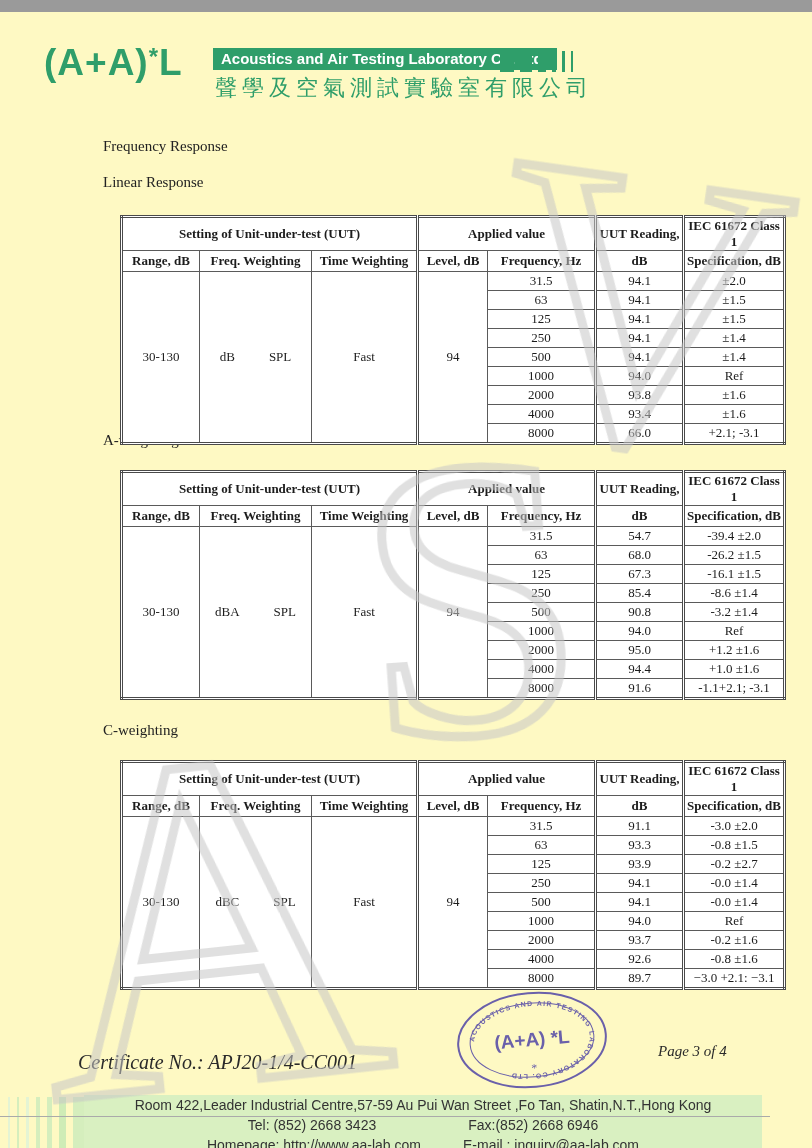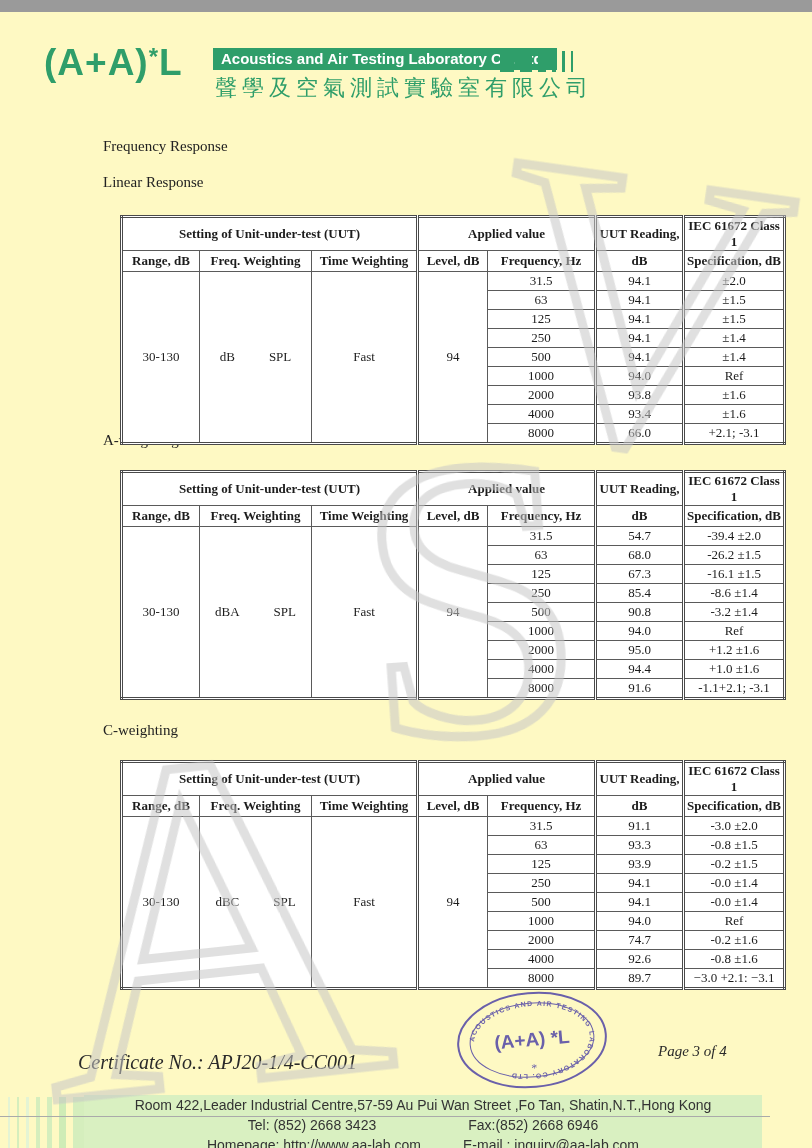--- a/index.html
+++ b/index.html
@@ -276,40 +276,40 @@
             <td class="gs">-3.0 ±2.0</td>
           </tr>
           <tr>
             <td>63</td>
             <td class="gs">93.3</td>
             <td class="gs">-0.8 ±1.5</td>
           </tr>
           <tr>
             <td>125</td>
             <td class="gs">93.9</td>
-            <td class="gs">-0.2 ±1.5</td>
+            <td class="gs">-0.2 ±2.7</td>
           </tr>
           <tr>
             <td>250</td>
             <td class="gs">94.1</td>
             <td class="gs">-0.0 ±1.4</td>
           </tr>
           <tr>
             <td>500</td>
             <td class="gs">94.1</td>
             <td class="gs">-0.0 ±1.4</td>
           </tr>
           <tr>
             <td>1000</td>
             <td class="gs">94.0</td>
             <td class="gs">Ref</td>
           </tr>
           <tr>
             <td>2000</td>
-            <td class="gs">74.7</td>
+            <td class="gs">93.7</td>
             <td class="gs">-0.2 ±1.6</td>
           </tr>
           <tr>
             <td>4000</td>
             <td class="gs">92.6</td>
             <td class="gs">-0.8 ±1.6</td>
           </tr>
           <tr>
             <td>8000</td>
             <td class="gs">89.7</td>

